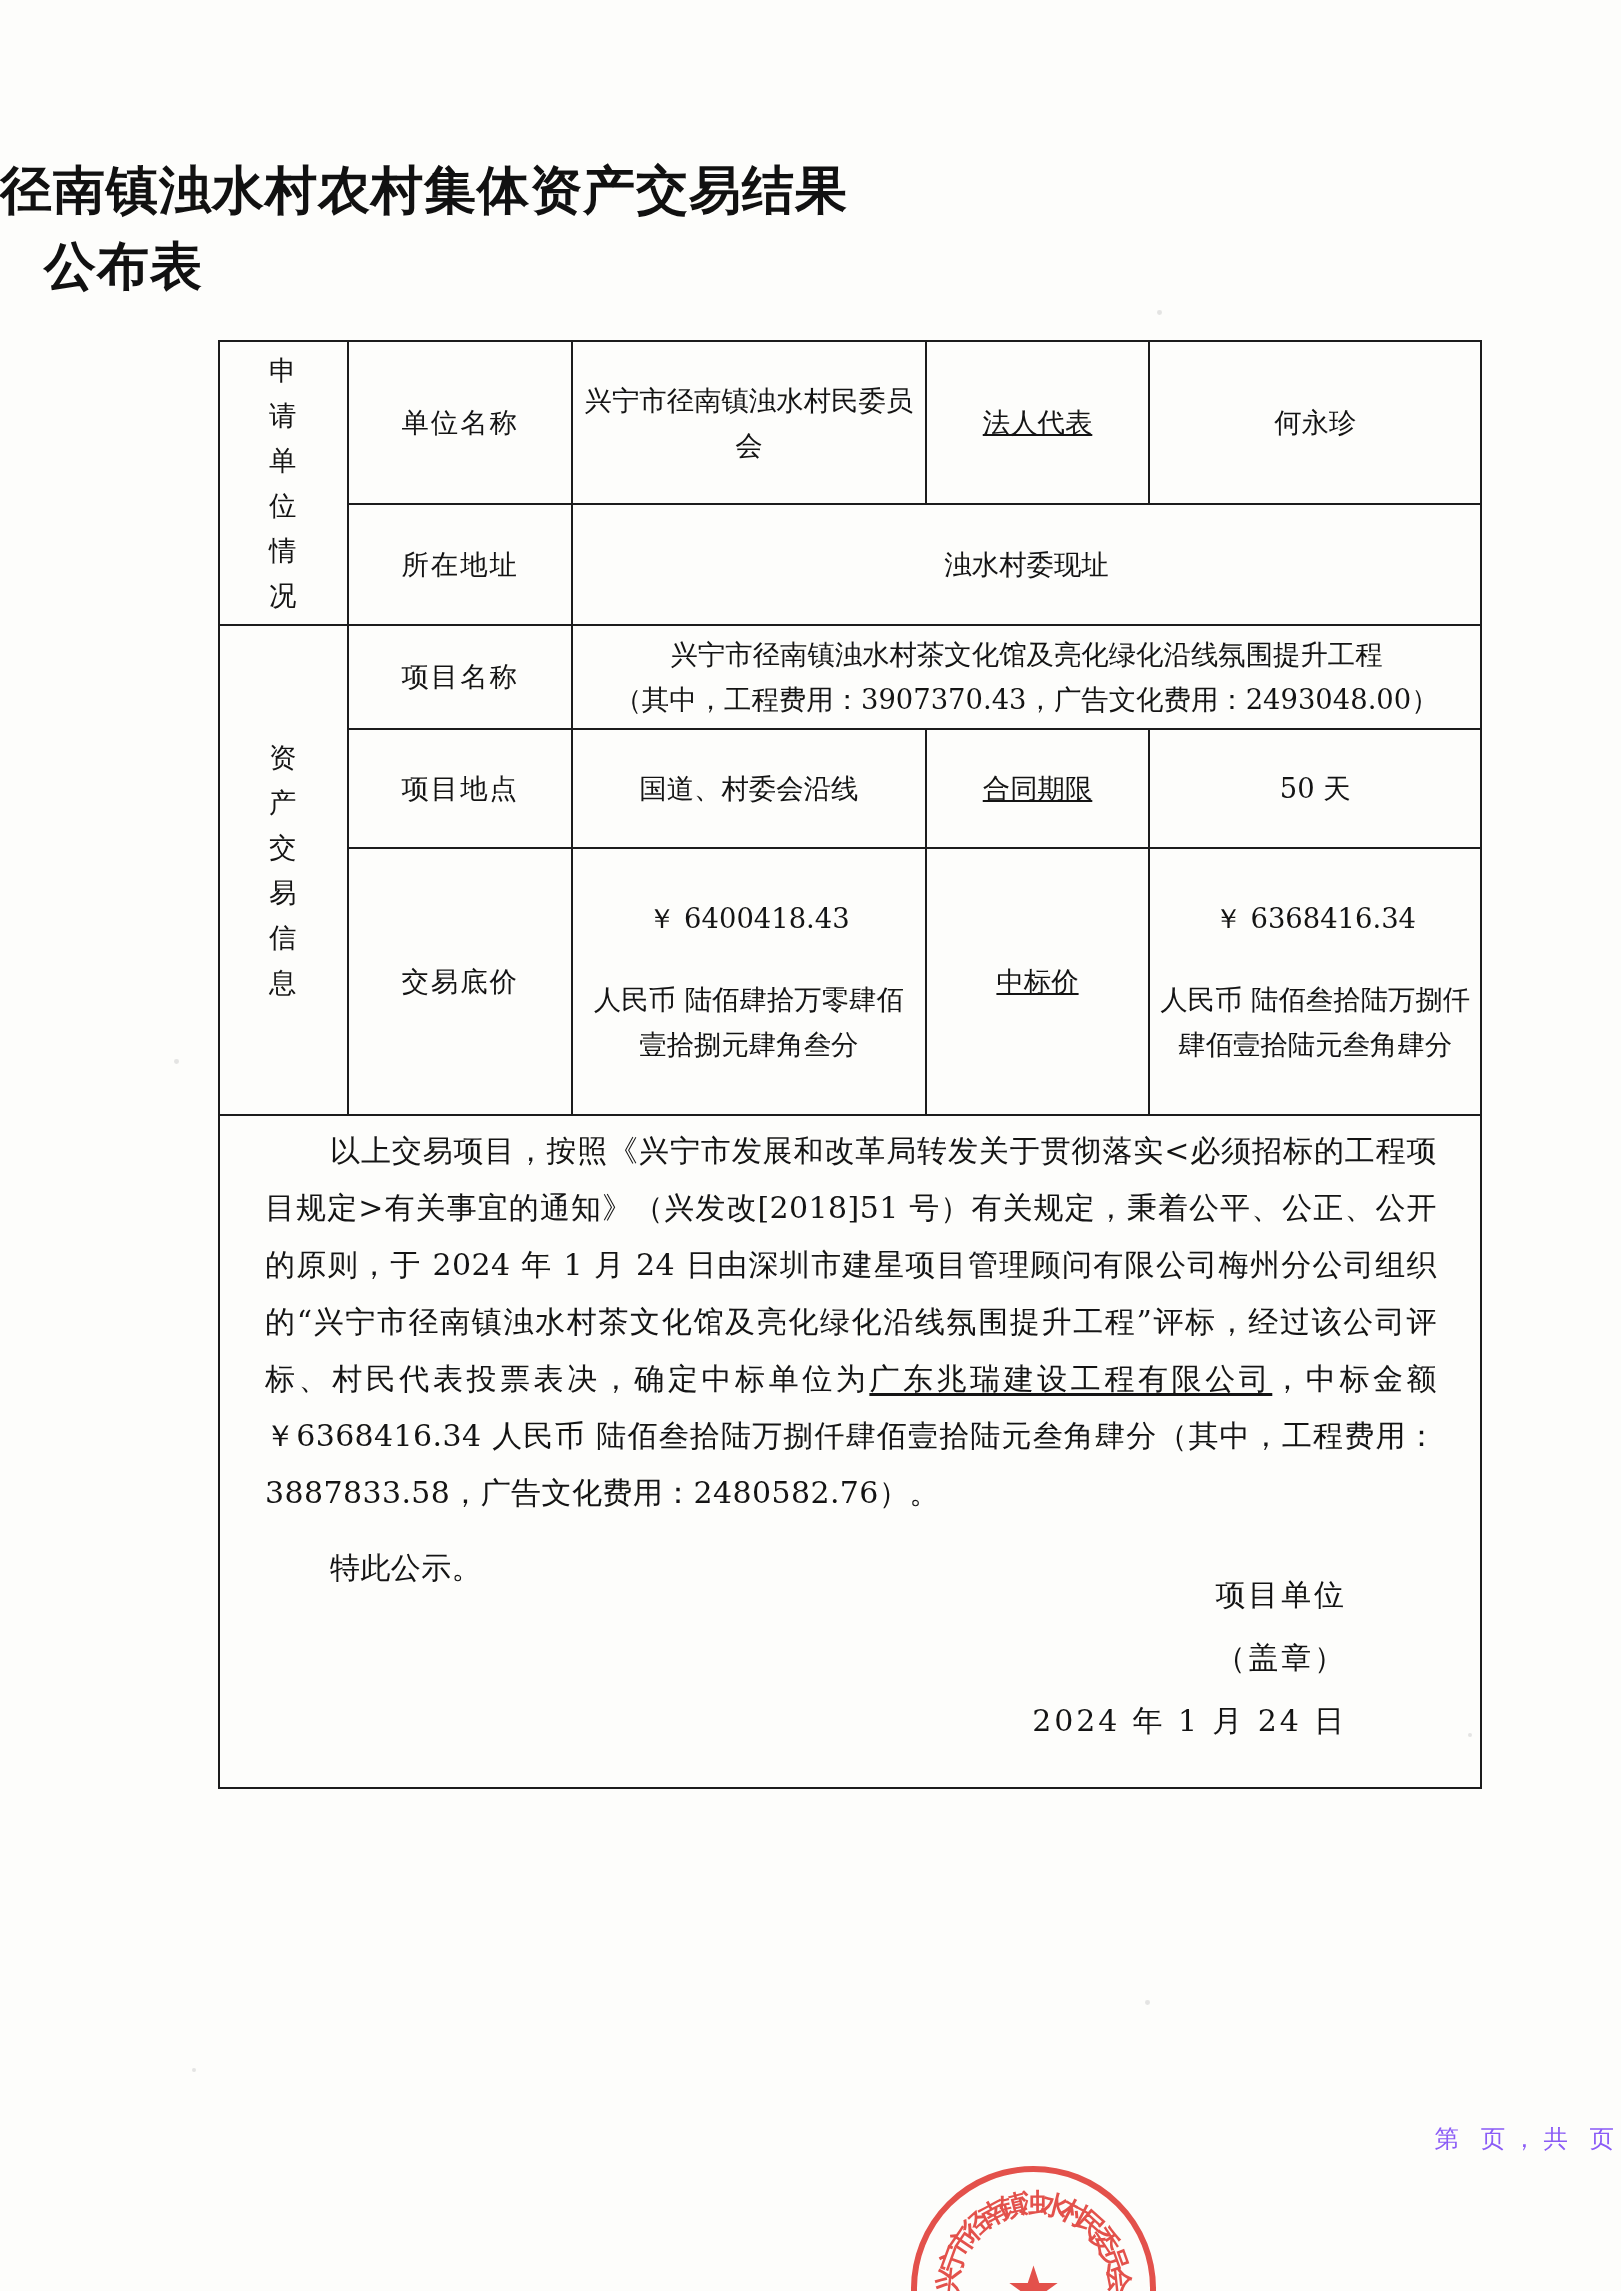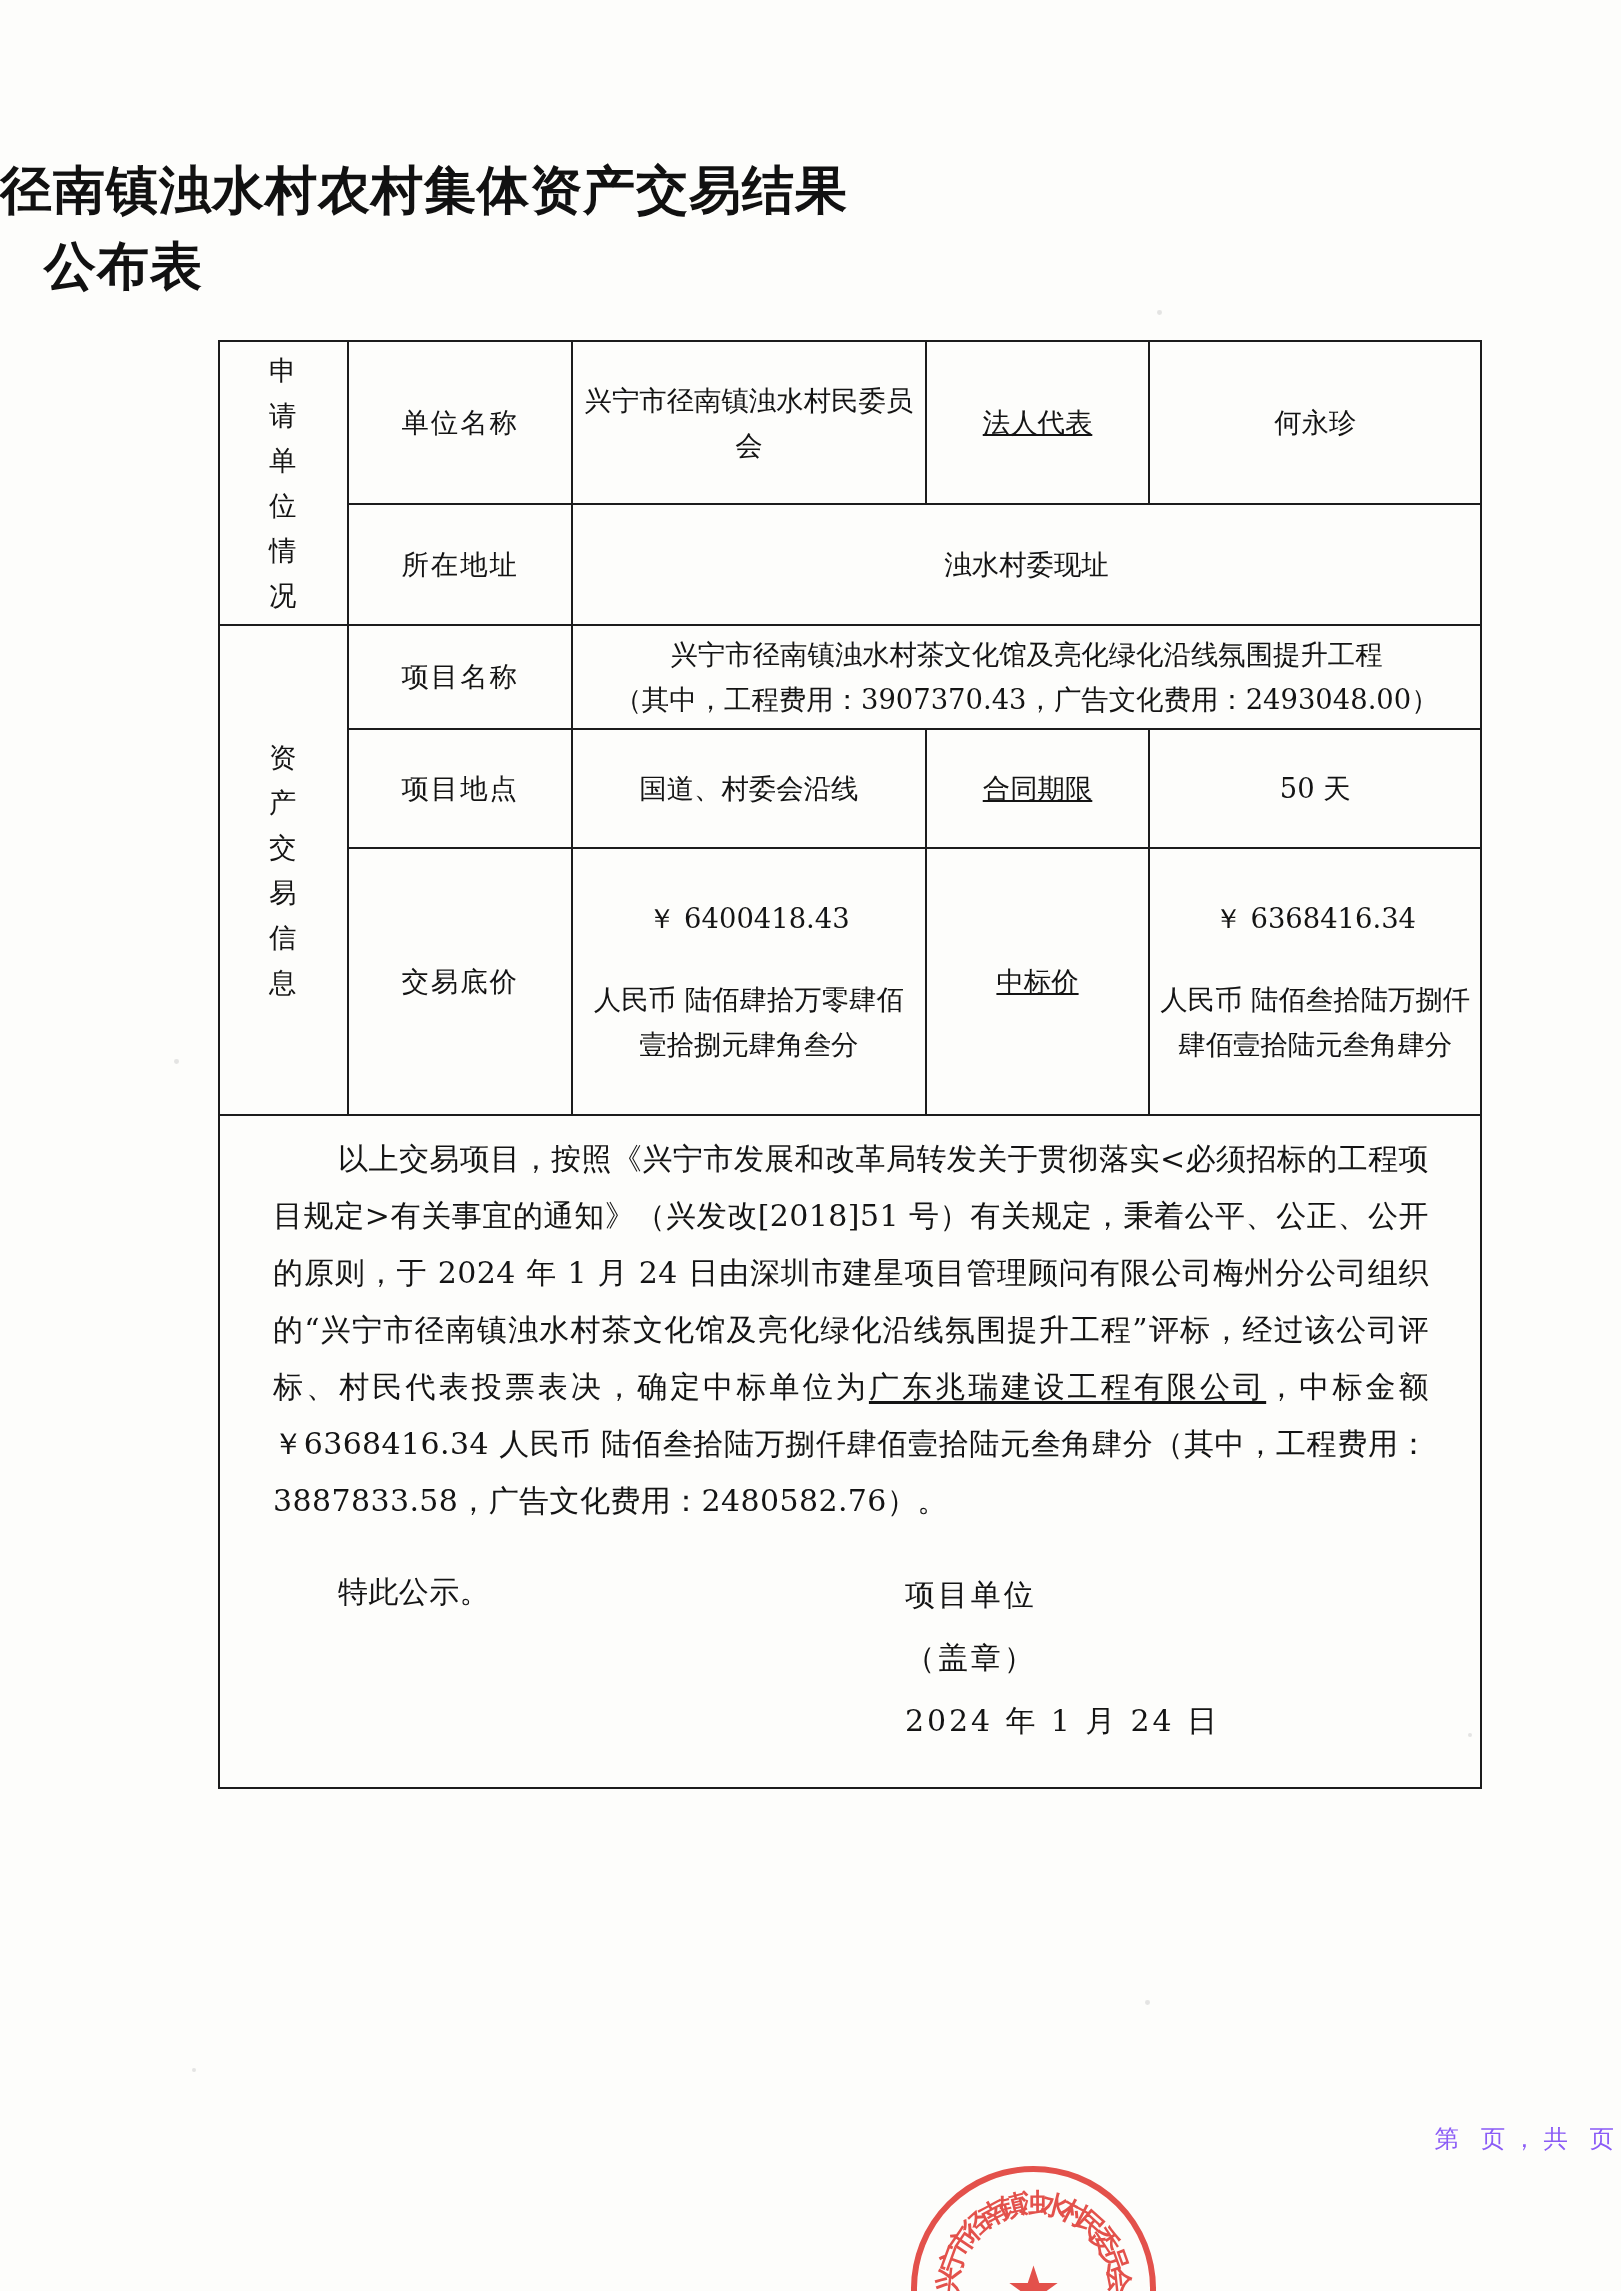--- a/index.html
+++ b/index.html
@@ -102,32 +102,32 @@
     position: absolute;
     top: 29px;
     left: 45px;
     width: 1172px;
     font-size: 30px;
     line-height: 57px;
     text-align: justify;
     text-justify: inter-ideograph;
     letter-spacing: 0.4px;
   }
-  .body-text p { margin: 8px; }
+  .body-text p { margin: 0; }
   .body-text p.indent { text-indent: 65px; }
   .uline { text-decoration: underline; text-underline-offset: 3.9px; }
   .spacer-p { height: 17.6px; }
 
   
   .sign-block {
     position: absolute;
-    right: 163px;
+    right: 133px;
     bottom: 35px;
     width: 412px;
-    text-align: left;
+    text-align: right;
     font-size: 30px;
     line-height: 63px;
     z-index: 3;
   }
   .sign-block .sign-line { display: block; letter-spacing: 2.9px; }
   .sign-date { letter-spacing: 1px; }
 
   
   .seal {
     position: absolute;

